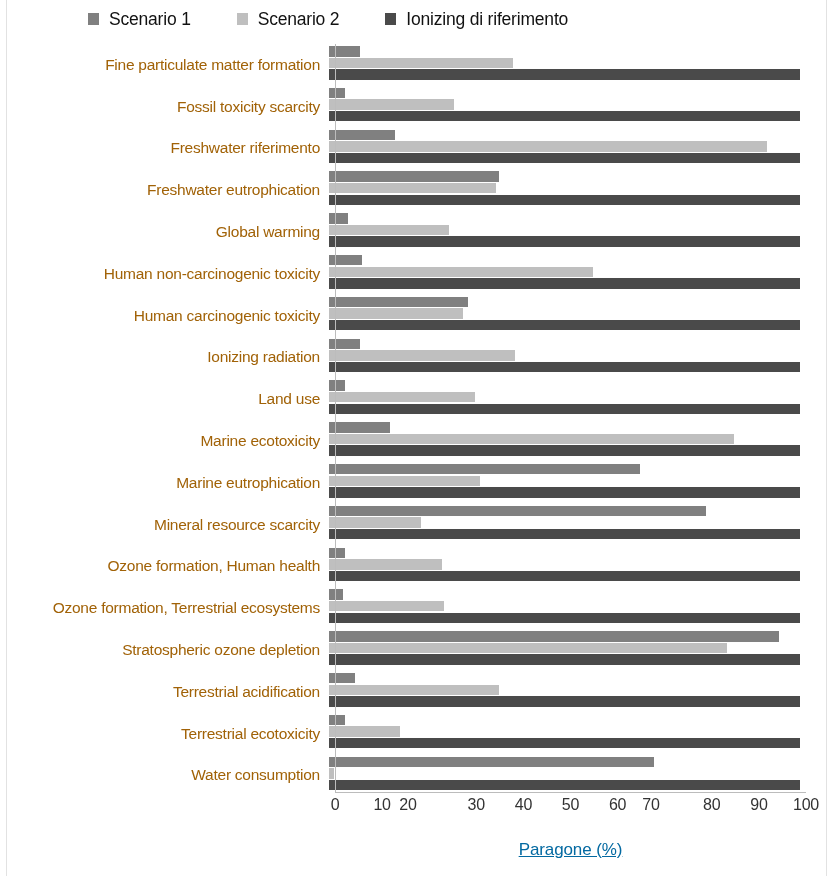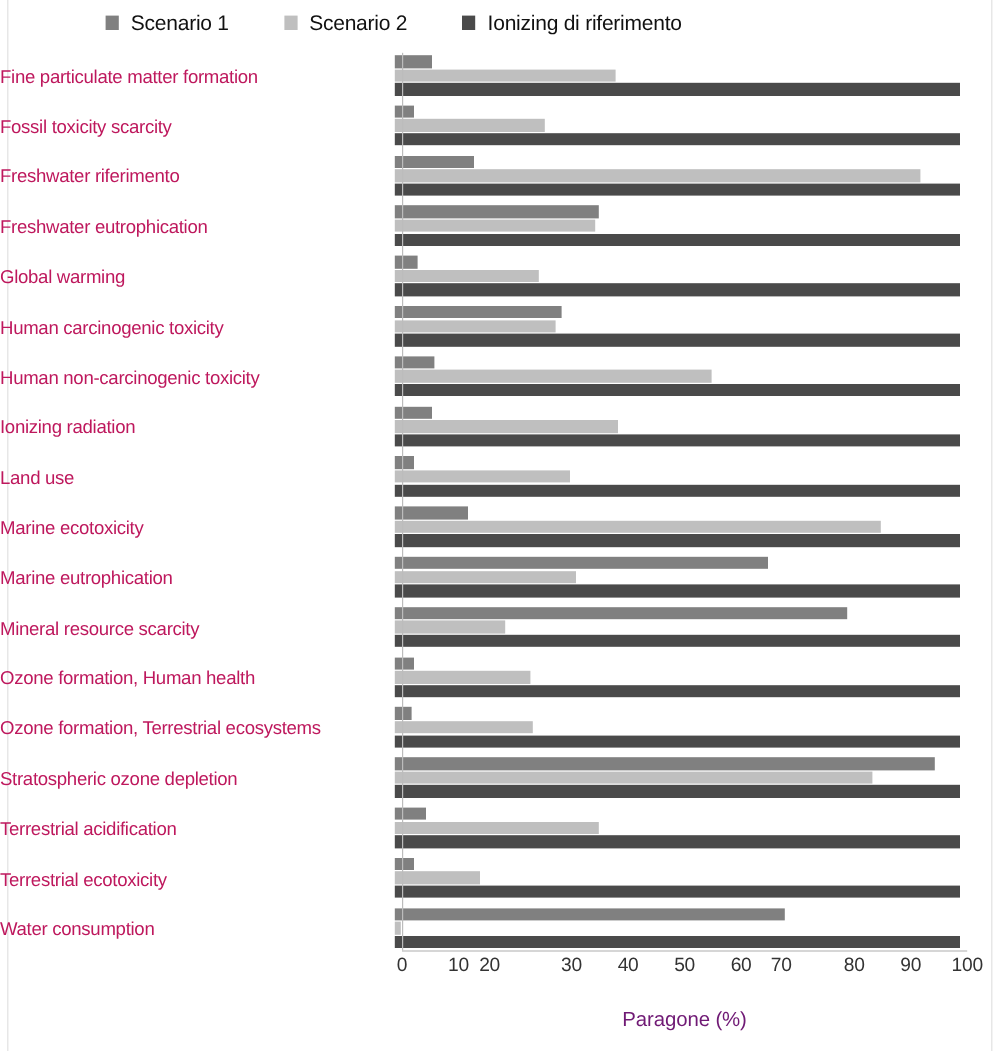--- a/index.html
+++ b/index.html
@@ -59,24 +59,24 @@
   }
   .cat-row {
     position: relative;
     height: 41.8px;
     display: flex;
     align-items: center;
   }
   .cat-label {
     width: 329px;
     padding-right: 9px;
-    text-align: left;
+    text-align: right;
     font-size: 15.5px;
     letter-spacing: -0.25px;
-    color: #be185d;
+    color: #a16207;
     white-space: nowrap;
     line-height: 1.05;
   }
   .bars {
     position: relative;
     width: 504px;
     height: 41.8px;
   }
   .bar {
     position: absolute;
@@ -121,22 +121,23 @@
     color: #333;
     letter-spacing: -0.2px;
   }
   #xlabel {
     position: absolute;
     left: 335px;
     top: 840px;
     width: 471px;
     text-align: center;
     font-size: 17px;
-    color: #701a75;
+    color: #0369a1;
     letter-spacing: -0.1px;
+    text-decoration: underline;
   }
 </style>
 </head>
 <body>
 
 <div id="figure-border"></div>
 
 <div id="legend">
     <div class="legend-item">
       <span class="legend-swatch" style="background: rgb(128, 128, 128);"></span>
@@ -187,32 +188,32 @@
     </div>
     <div class="cat-row">
       <div class="cat-label">Global warming</div>
       <div class="bars">
         <div class="bar s1" style="width: 18.84px; background: rgb(128, 128, 128);"></div>
         <div class="bar s2" style="width: 120.105px; background: rgb(191, 191, 191);"></div>
         <div class="bar ref" style="width: 471px; background: rgb(74, 74, 74);"></div>
       </div>
     </div>
     <div class="cat-row">
+      <div class="cat-label">Human non-carcinogenic toxicity</div>
+      <div class="bars">
+        <div class="bar s1" style="width: 32.97px; background: rgb(128, 128, 128);"></div>
+        <div class="bar s2" style="width: 263.76px; background: rgb(191, 191, 191);"></div>
+        <div class="bar ref" style="width: 471px; background: rgb(74, 74, 74);"></div>
+      </div>
+    </div>
+    <div class="cat-row">
       <div class="cat-label">Human carcinogenic toxicity</div>
       <div class="bars">
         <div class="bar s1" style="width: 138.945px; background: rgb(128, 128, 128);"></div>
         <div class="bar s2" style="width: 134.235px; background: rgb(191, 191, 191);"></div>
-        <div class="bar ref" style="width: 471px; background: rgb(74, 74, 74);"></div>
-      </div>
-    </div>
-    <div class="cat-row">
-      <div class="cat-label">Human non-carcinogenic toxicity</div>
-      <div class="bars">
-        <div class="bar s1" style="width: 32.97px; background: rgb(128, 128, 128);"></div>
-        <div class="bar s2" style="width: 263.76px; background: rgb(191, 191, 191);"></div>
         <div class="bar ref" style="width: 471px; background: rgb(74, 74, 74);"></div>
       </div>
     </div>
     <div class="cat-row">
       <div class="cat-label">Ionizing radiation</div>
       <div class="bars">
         <div class="bar s1" style="width: 30.615px; background: rgb(128, 128, 128);"></div>
         <div class="bar s2" style="width: 186.045px; background: rgb(191, 191, 191);"></div>
         <div class="bar ref" style="width: 471px; background: rgb(74, 74, 74);"></div>
       </div>

